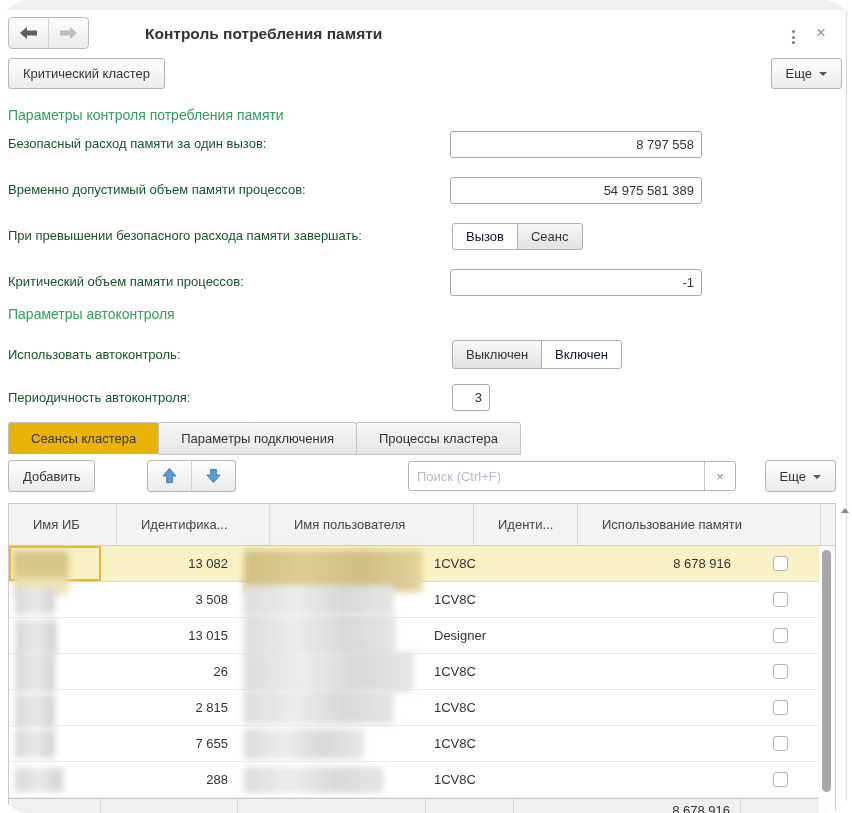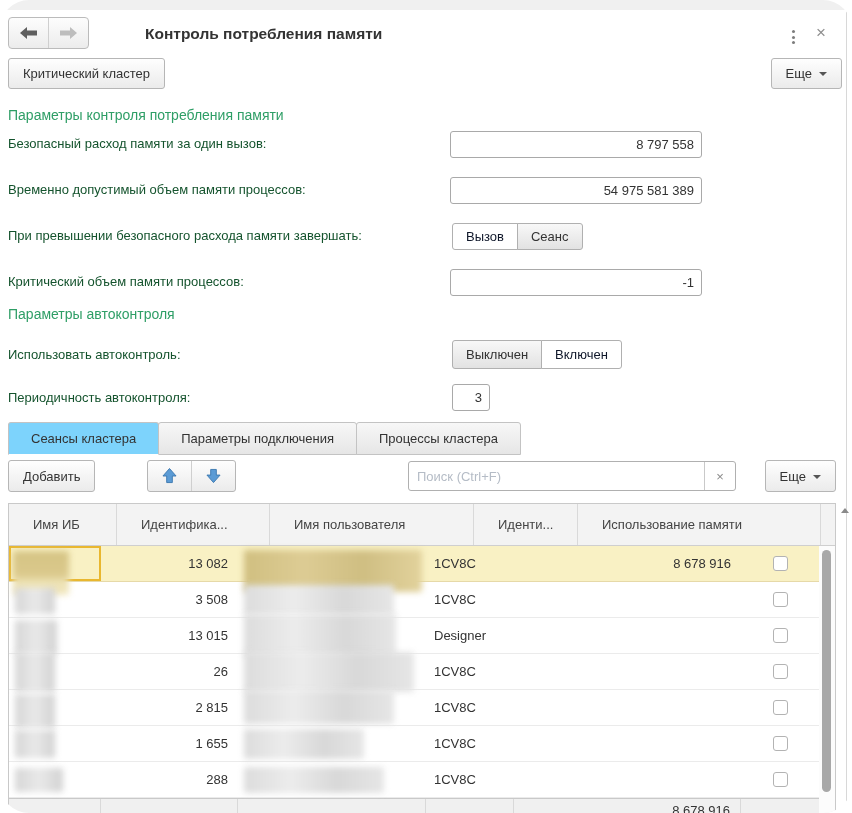--- a/index.html
+++ b/index.html
@@ -43,21 +43,21 @@
   .tseg.unsel{background:linear-gradient(#f8f8f8,#e2e2e2);color:#333;}
   .tall .tseg{height:29px;}
   .period-input{position:absolute;left:452px;top:384px;width:38px;height:27px;border:1px solid #a9a9a9;
           border-radius:3px;text-align:right;padding:0 7px;font-size:13px;color:#333;box-sizing:border-box;
           font-family:"Liberation Sans",sans-serif;}
 
   
   .tabbar{position:absolute;left:8px;top:422px;display:flex;align-items:flex-end;}
   .tab{height:33px;display:flex;align-items:center;padding:0 22px;border:1px solid #c3c3c3;
        box-sizing:border-box;white-space:nowrap;border-radius:3px 3px 0 0;}
-  .tab.active{background:#7dd3fc;border-bottom:1px solid #fff;z-index:2;}
+  .tab.active{background:#eab308;border-bottom:1px solid #fff;z-index:2;}
   .tab.inactive{background:linear-gradient(#f7f7f7,#e6e6e6);margin-left:-1px;height:33px;}
 
   
   .add-btn{position:absolute;left:8px;top:460px;height:32px;}
   .arrowgroup{position:absolute;left:147px;top:460px;display:flex;border:1px solid #b6b6b6;border-radius:3px;
               overflow:hidden;background:linear-gradient(#fefefe,#ebebeb);}
   .arrowbtn{width:43px;height:30px;display:flex;align-items:center;justify-content:center;}
   .arrowbtn + .arrowbtn{border-left:1px solid #cfcfcf;}
   .searchbox{position:absolute;left:408px;top:461px;width:328px;height:30px;border:1px solid #b0b0b0;
              border-radius:3px;display:flex;box-sizing:border-box;background:#fff;}
@@ -276,21 +276,21 @@
       <div class="td c5 num"></div>
       <div class="td c6 chk">
           <input type="checkbox" class="cb" style="">
         </div>
     </div>
 
     <div class="trow">
       <div class="td c1">
           <div class="blur g1" style="left:6px;top:4px;width:40px;height:28px;"></div>
         </div>
-      <div class="td c2 num">1 655</div>
+      <div class="td c2 num">7 655</div>
       <div class="td c3">
           <div class="blur g2" style="left:6px;top:3px;width:120px;height:30px;"></div>
         </div>
       <div class="td c4 app">1CV8C</div>
       <div class="td c5 num"></div>
       <div class="td c6 chk">
           <input type="checkbox" class="cb" style="">
         </div>
     </div>
 

